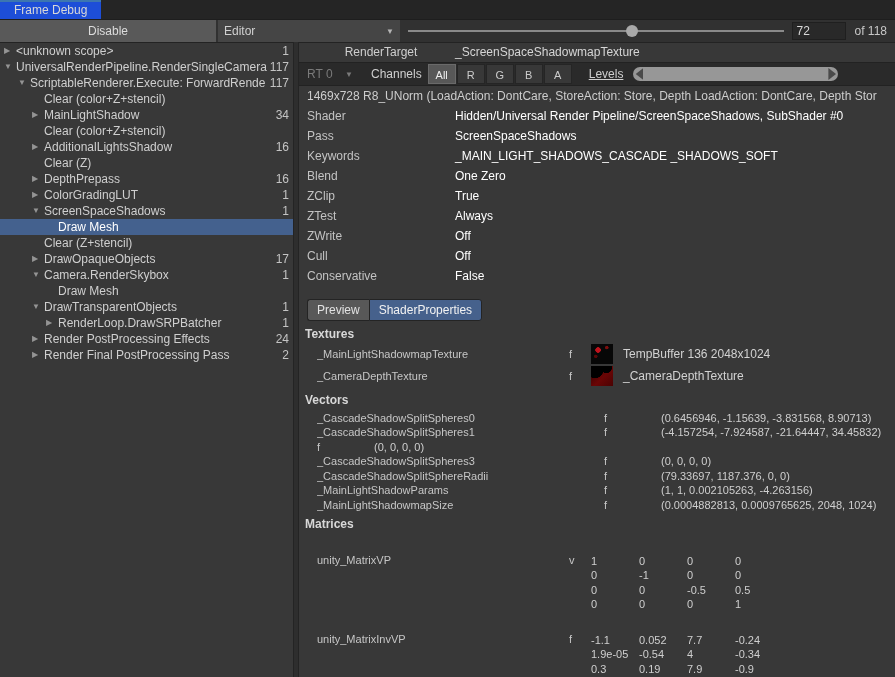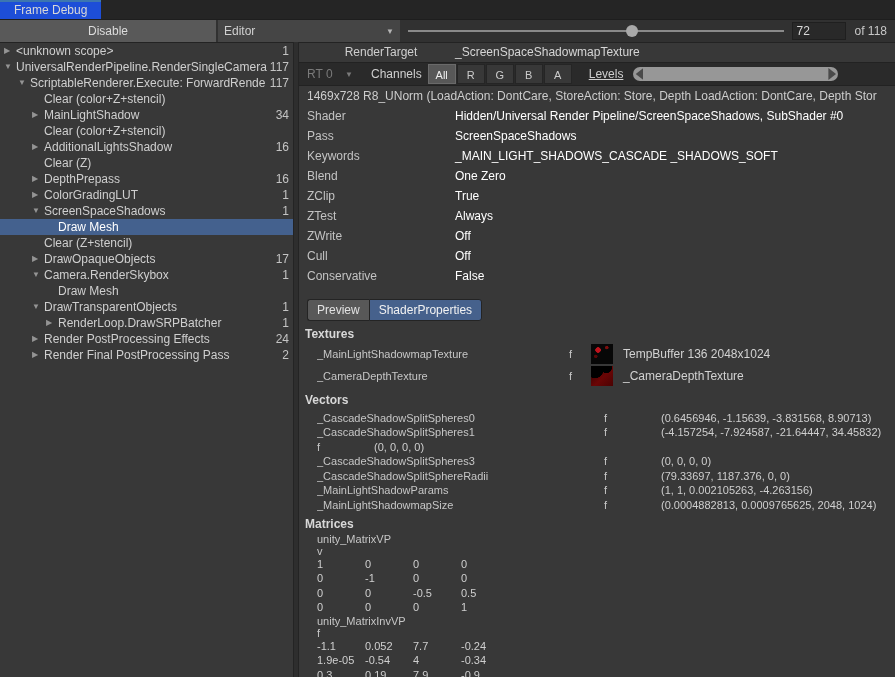--- a/index.html
+++ b/index.html
@@ -81,21 +81,21 @@
       radial-gradient(circle at 72% 18%, #7d0d0d 0 1.5px, transparent 2px),
       radial-gradient(circle at 22% 62%, #5a0808 0 1.5px, transparent 2px),
       #070707;}
   .tex-thumb.depth{background:
       radial-gradient(circle at 18% 18%, #000 0 34%, transparent 36%),
       radial-gradient(circle at 70% 8%, #000 0 22%, transparent 24%),
       linear-gradient(135deg, #2a0101 0%, #6b0505 55%, #4a0303 100%);}
   .tex-value{margin-left:10px;font-size:12px;color:#d2d2d2;white-space:nowrap;}
   .vec-row{height:14.5px;display:flex;align-items:flex-end;padding-left:18px;font-size:11px;gap:35px;}
   .vec-value{color:#cfcfcf;white-space:nowrap;}
-  .mat-row{display:flex;padding-left:18px;font-size:11px;margin-top:0;align-items:flex-start;flex-direction:column;}
+  .mat-row{display:flex;padding-left:18px;font-size:11px;margin-top:21px;align-items:flex-start;}
   .mat-grid{display:grid;grid-template-columns:48px 48px 48px 48px;line-height:14.5px;color:#cfcfcf;}
 </style>
 </head>
 <body>
 
 <div class="tabbar">
   <div class="tab">
     <span>Frame Debug</span>
   </div>
 </div>

